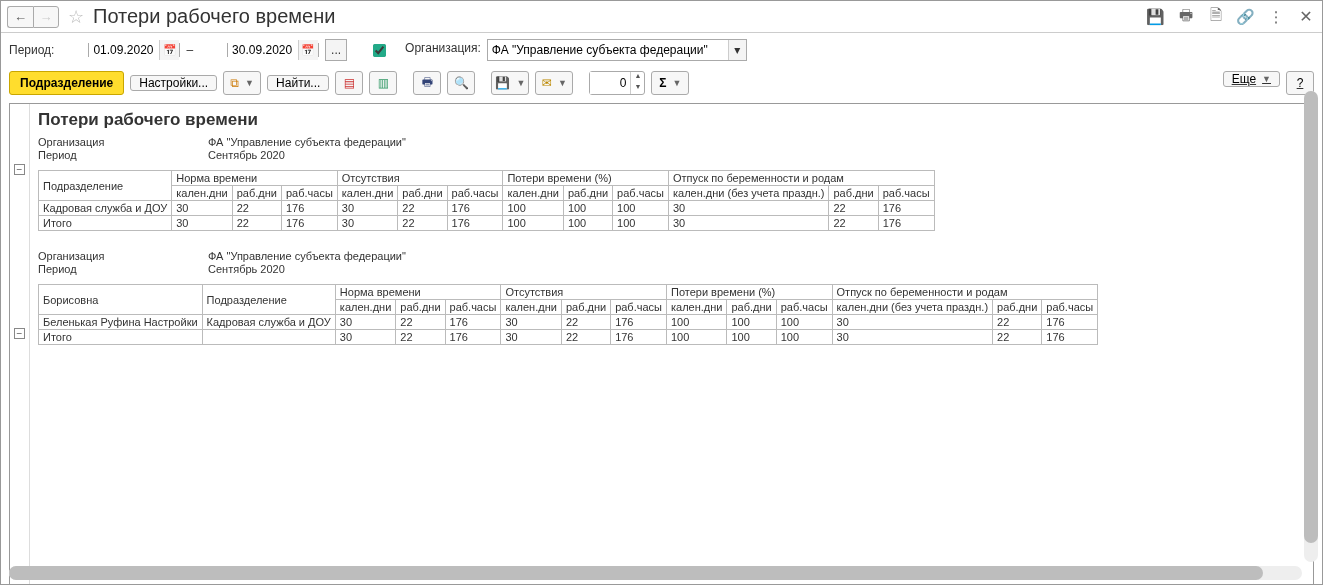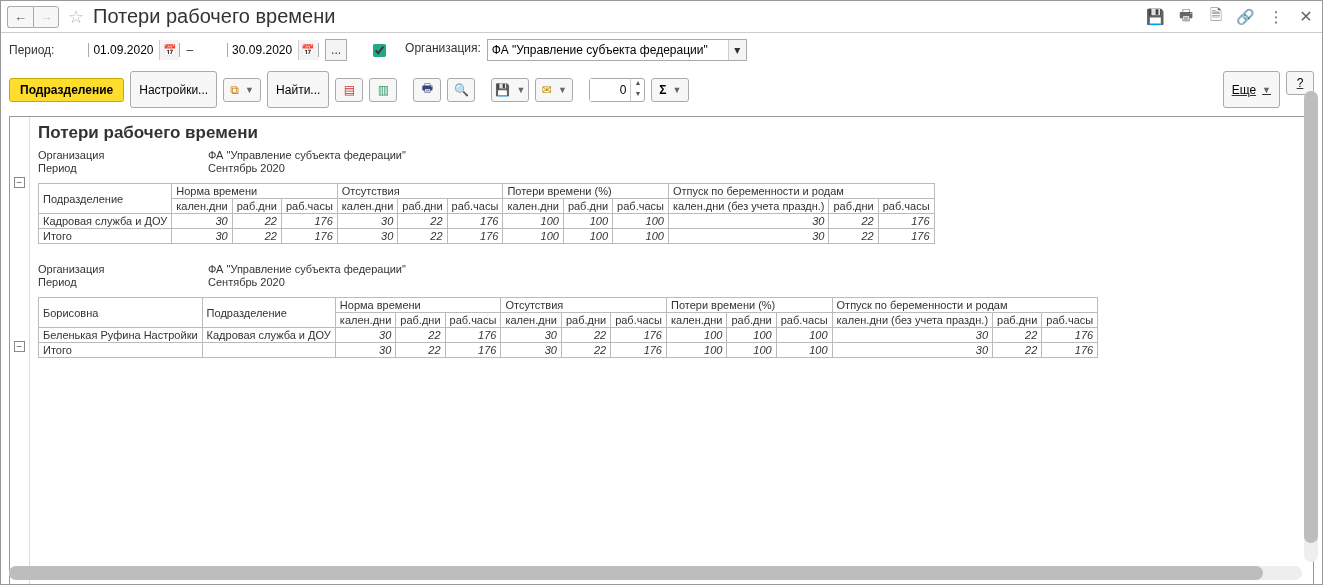--- a/index.html
+++ b/index.html
@@ -64,21 +64,21 @@
     display:flex; align-items:center; gap:6px;
     padding: 4px 8px 8px 8px;
   }
   .btn-yellow {
     background: #ffdd2d; border:1px solid #c9a600;
     height:24px; padding: 0 10px; font-size:12px;
     border-radius:3px; cursor:pointer; font-weight:bold;
   }
   .btn {
     background:#f7f7f7; border:1px solid #aaa;
-    height:37px; padding:0 8px; font-size:12px;
+    height:16px; padding:0 8px; font-size:12px;
     border-radius:3px; cursor:pointer; display:inline-flex; align-items:center; gap:4px;
   }
   .btn-ic { height:24px; width:28px; padding:0; justify-content:center;}
   .btn-ic.has-dd { width:38px;}
   .dd-arr { font-size:9px; color:#666; margin-left:2px;}
   .spin { display:inline-flex; align-items:center; border:1px solid #aaa; height:24px; border-radius:3px;}
   .spin input { width:40px; border:none; text-align:right; padding:0 4px; font-size:12px; height:22px;}
   .spin .sb { width:14px; height:22px; display:flex; flex-direction:column; border-left:1px solid #ccc;}
   .spin .sb span { flex:1; font-size:7px; text-align:center; cursor:pointer; color:#555;}
   .toolbar-right { margin-left:auto; display:flex; gap:6px;text-decoration:underline;}
@@ -103,21 +103,21 @@
   .spacer { height:8px;}
 
   table.rpt { border-collapse: collapse; font-size:11px;}
   table.rpt td, table.rpt th {
     border:1px solid #bbb;
     padding: 1px 4px;
     font-weight: normal;
     text-align:left;
     white-space:nowrap;
   }
-  table.rpt .num { text-align:right;font-style:italic;}
+  table.rpt .num { }
   table.rpt th { background:#fff;}
 
   .hscroll {
     position:absolute; bottom:4px; left:8px; right:20px; height:14px;
     background:#eee; border-radius:7px;
   }
   .hscroll .thumb { position:absolute; left:0; top:0; bottom:0; width:97%; background:#bdbdbd; border-radius:7px;}
   .vscroll {
     position:absolute; top:90px; bottom:22px; right:4px; width:14px;
     background:#eee; border-radius:7px;

